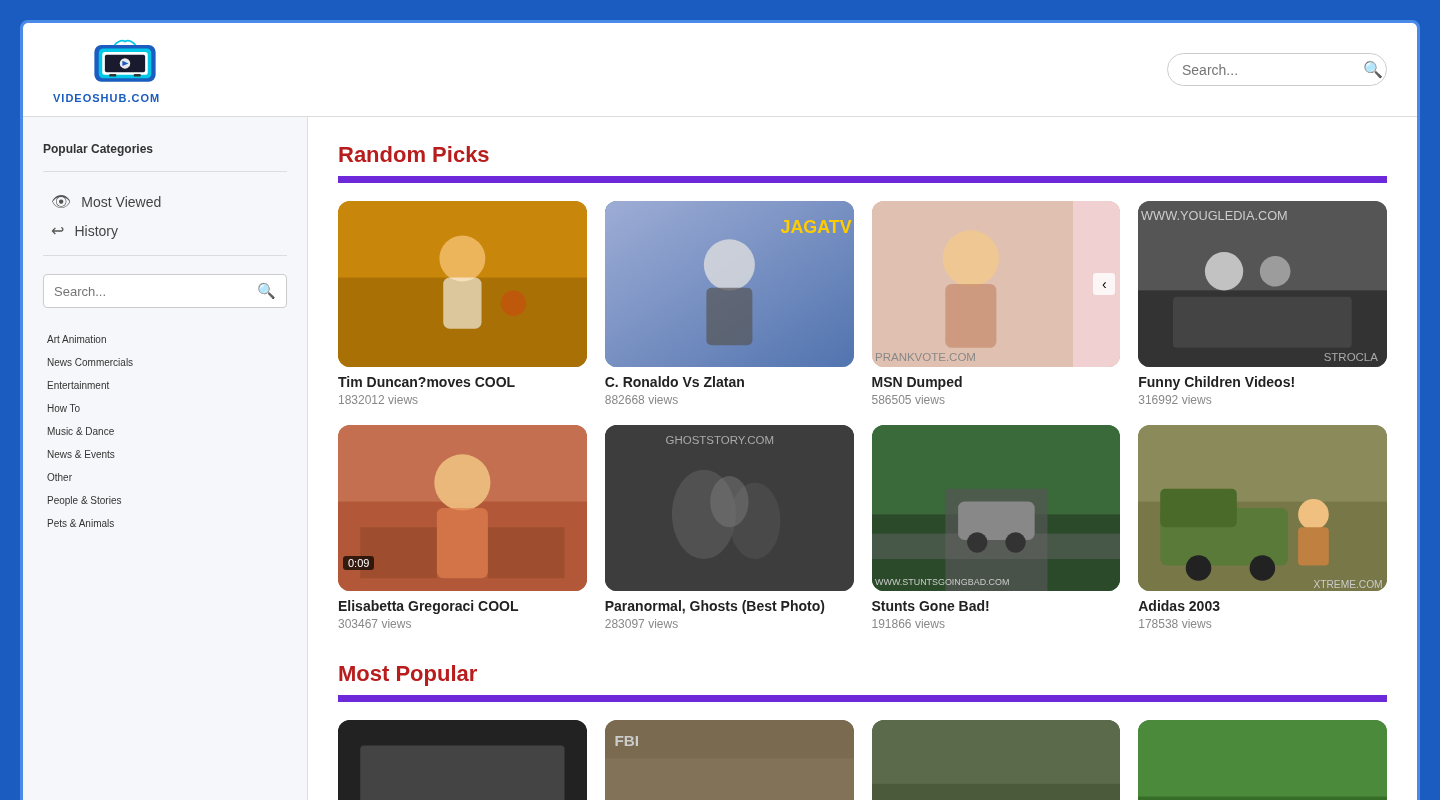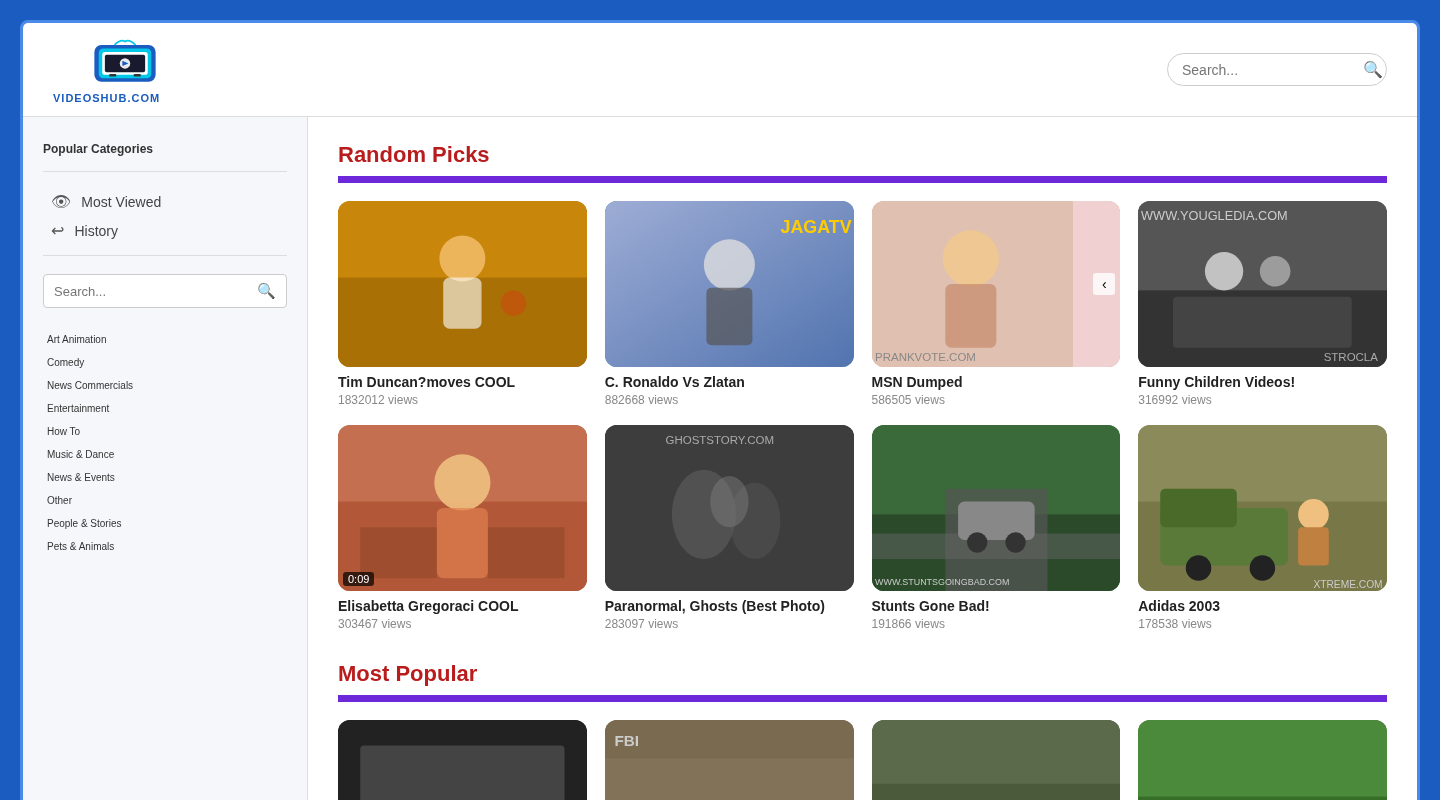--- a/index.html
+++ b/index.html
@@ -153,21 +153,21 @@
     .video-thumb {
       width: 100%;
       height: 166px;
       border-radius: 12px;
       overflow: hidden;
       position: relative;
       background: #333;
     }
     .video-duration {
       position: absolute;
-      bottom: 5px;
+      bottom: 21px;
       left: 5px;
       background: rgba(0,0,0,0.7);
       color: #fff;
       font-size: 11px;
       padding: 1px 5px;
       border-radius: 3px;
     }
     .video-nav-btn {
       position: absolute;
       right: 5px;
@@ -251,21 +251,20 @@
 
       <hr class="sidebar-divider">
 
       <div class="sidebar-search">
         <input type="text" placeholder="Search..." style="">
         <span class="search-icon-sidebar">🔍</span>
       </div>
 
       <ul class="category-list">
         <li class="category-list-item">Art Animation</li>
-        <li class="category-list-item">Comedy</li>
         <li class="category-list-item">News Commercials</li>
         <li class="category-list-item">Entertainment</li>
         <li class="category-list-item">How To</li>
         <li class="category-list-item">Music &amp; Dance</li>
         <li class="category-list-item">News &amp; Events</li>
         <li class="category-list-item">Other</li>
         <li class="category-list-item">People &amp; Stories</li>
         <li class="category-list-item">Pets &amp; Animals</li>
       </ul>
     </div>

